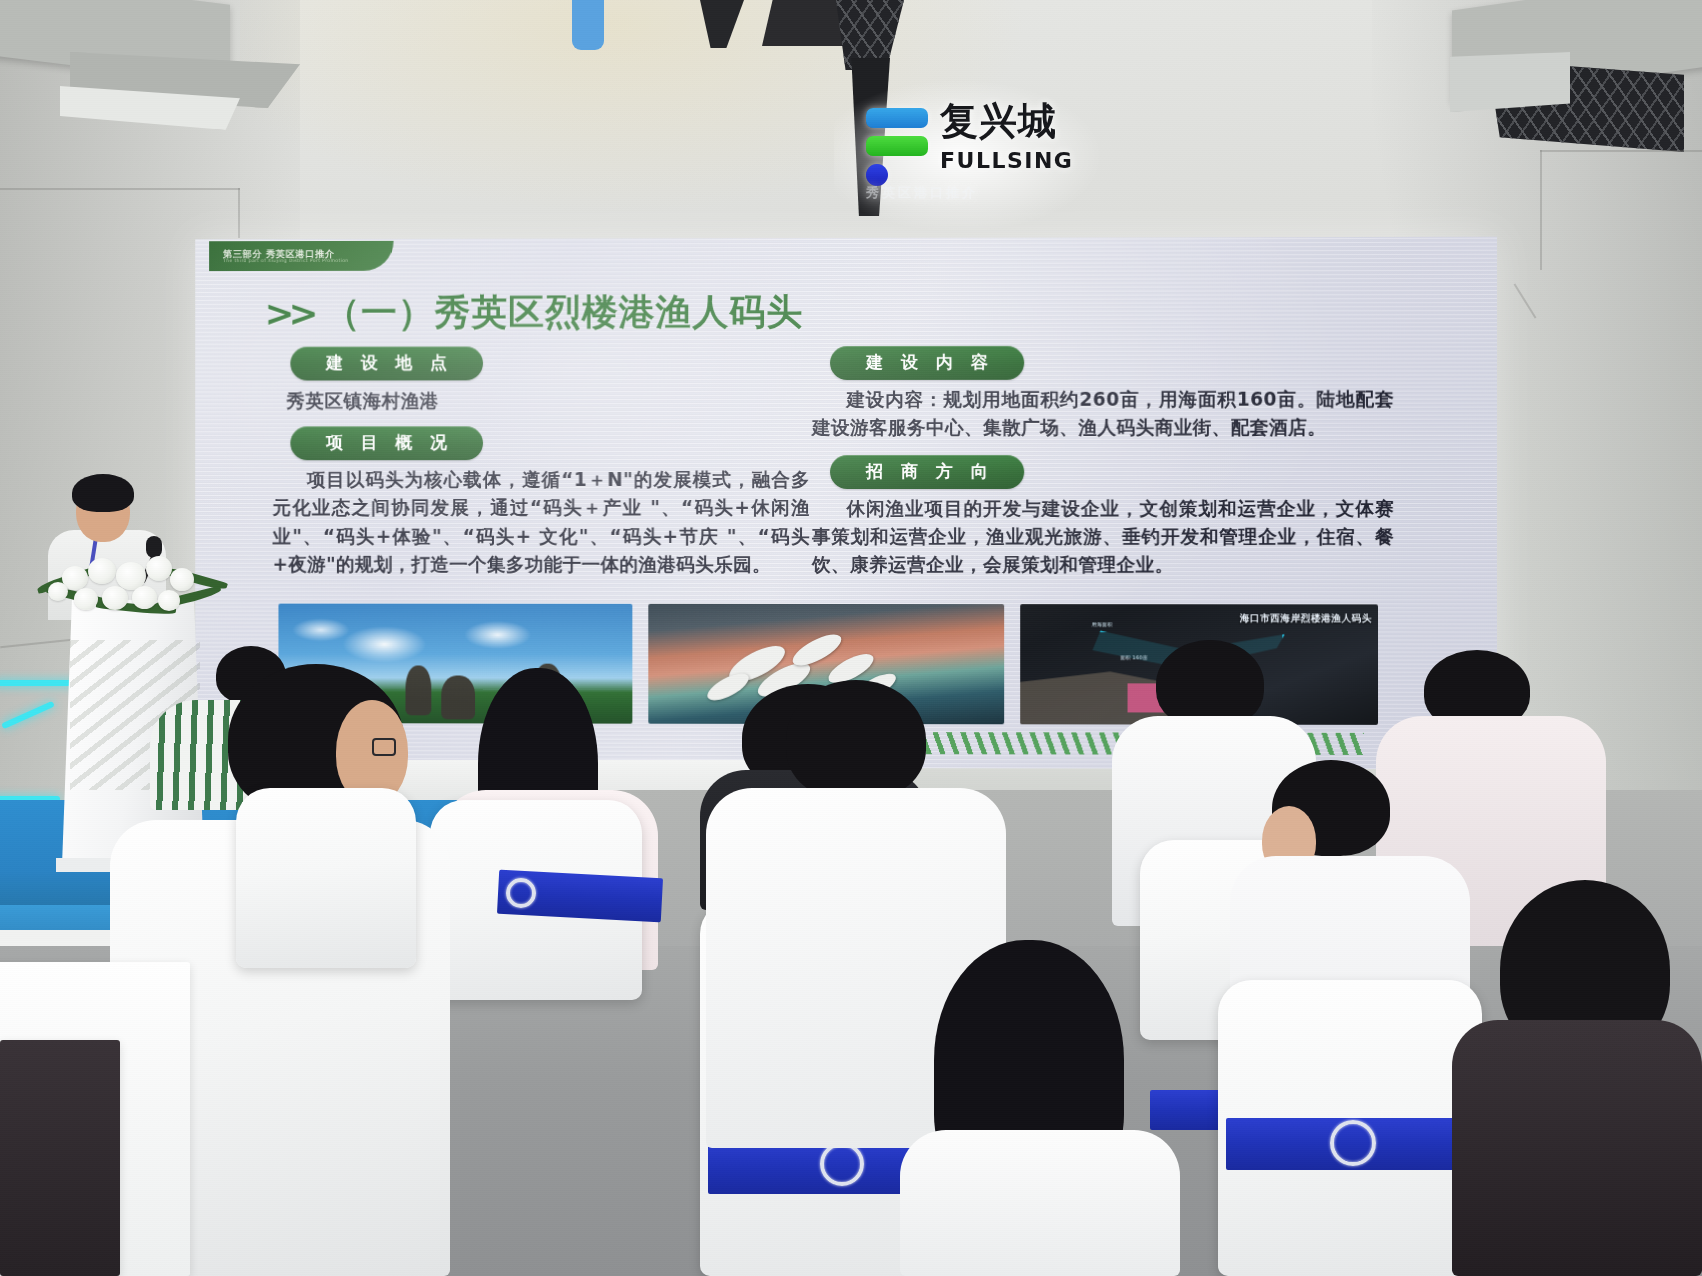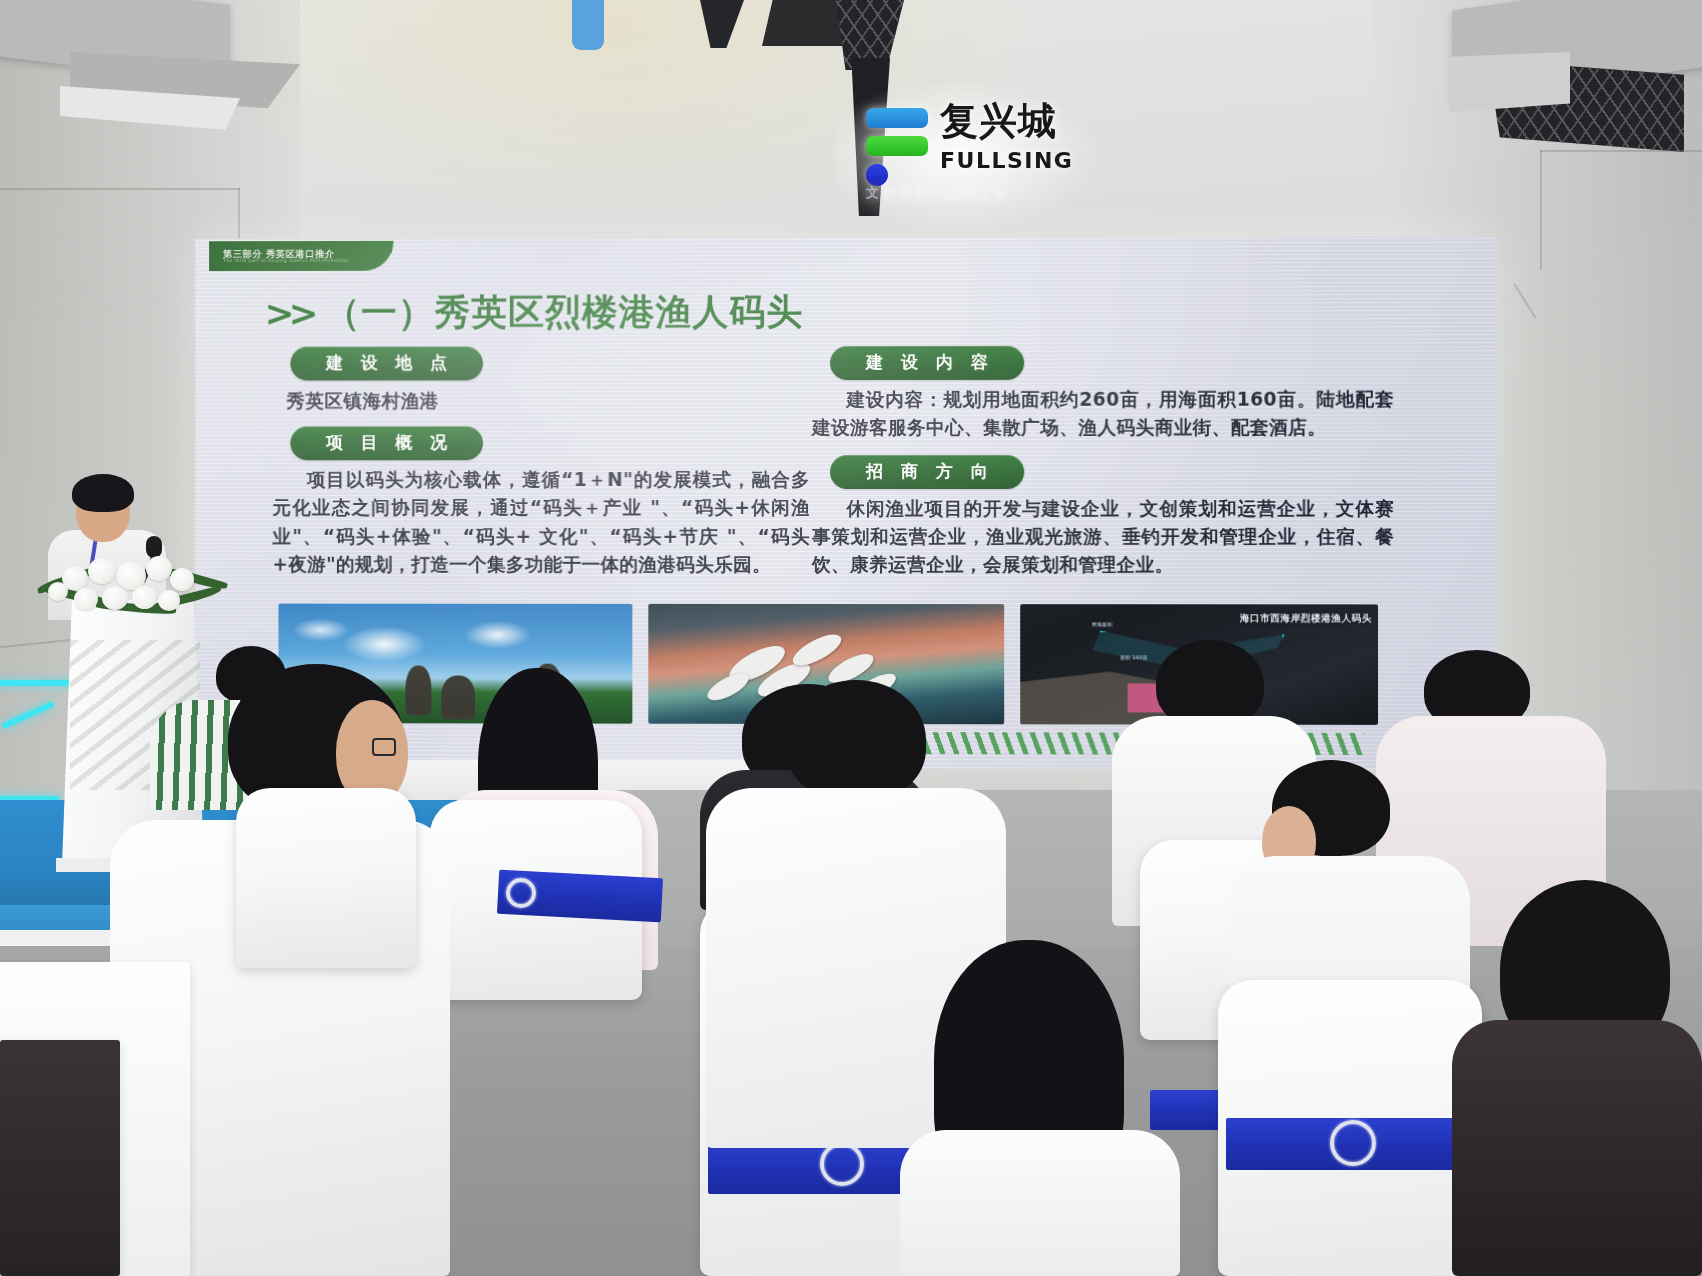--- a/index.html
+++ b/index.html
@@ -448,21 +448,21 @@
   <div class="neon" style="left:-6px; top:836px; width:48px;"></div>
 
 
   <div id="logo-fullsing">
     <div class="glow"></div>
     <div class="fs-bar b1"></div>
     <div class="fs-bar b2"></div>
     <div class="fs-dot"></div>
     <div class="fs-cn">复兴城</div>
     <div class="fs-en">FULLSING</div>
-    <div class="fs-sub">文创策划和运营企业</div>
+    <div class="fs-sub">秀英区港口推介</div>
   </div>
 
   <div id="screen">
 
     <div class="slide-ribbon">
       <div class="rb-cn">第三部分  秀英区港口推介</div>
       <div class="rb-en">The third part of Xiuying District Port Promotion</div>
     </div>
 
     <div class="slide-title">

